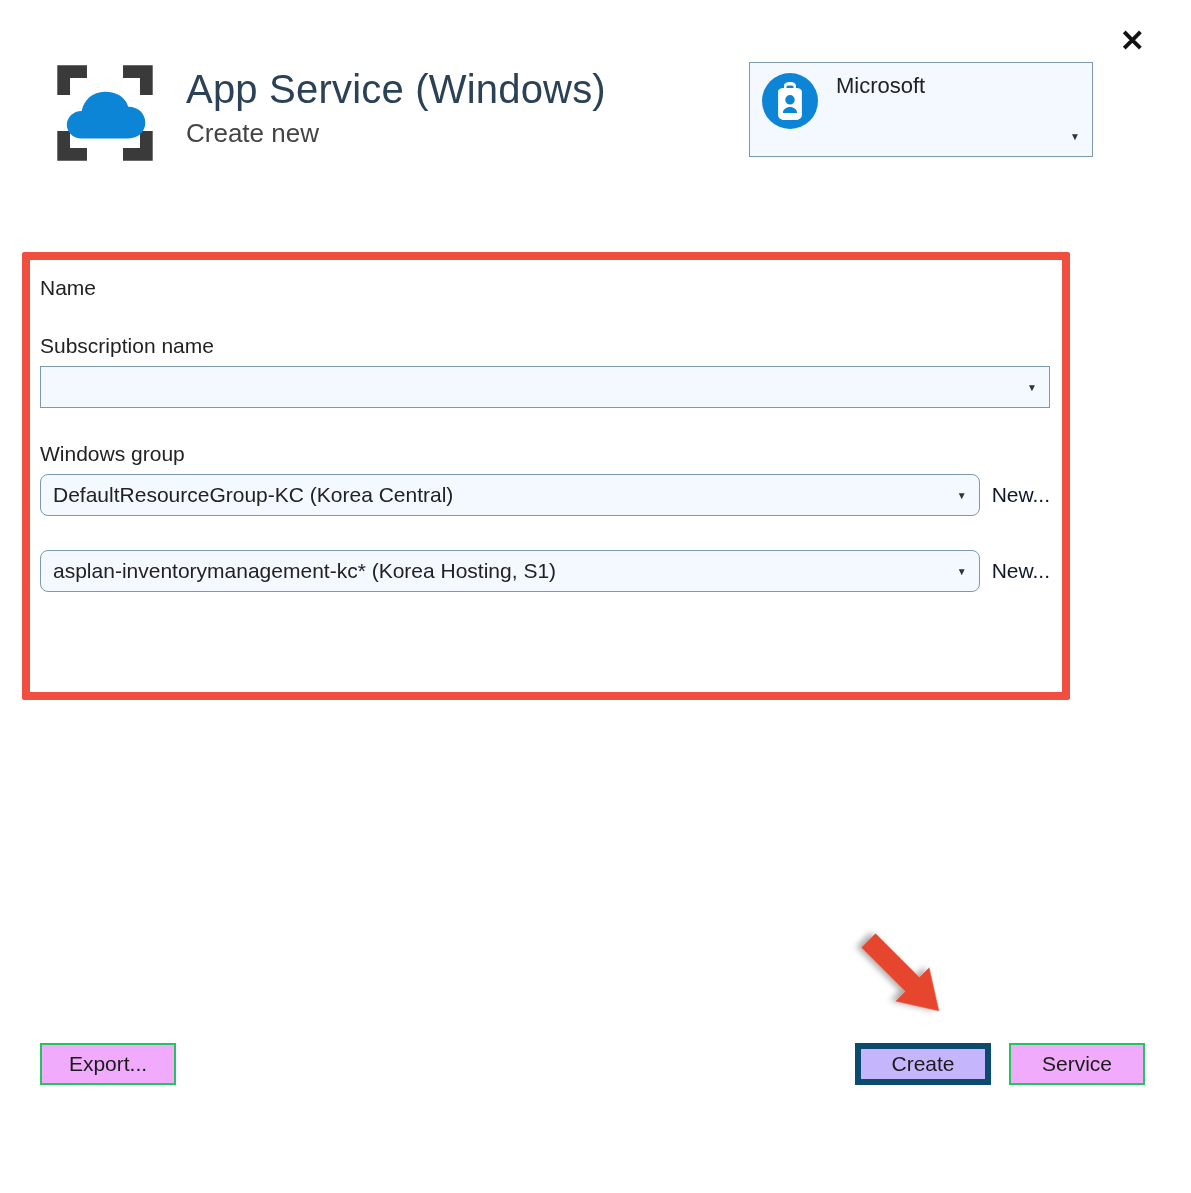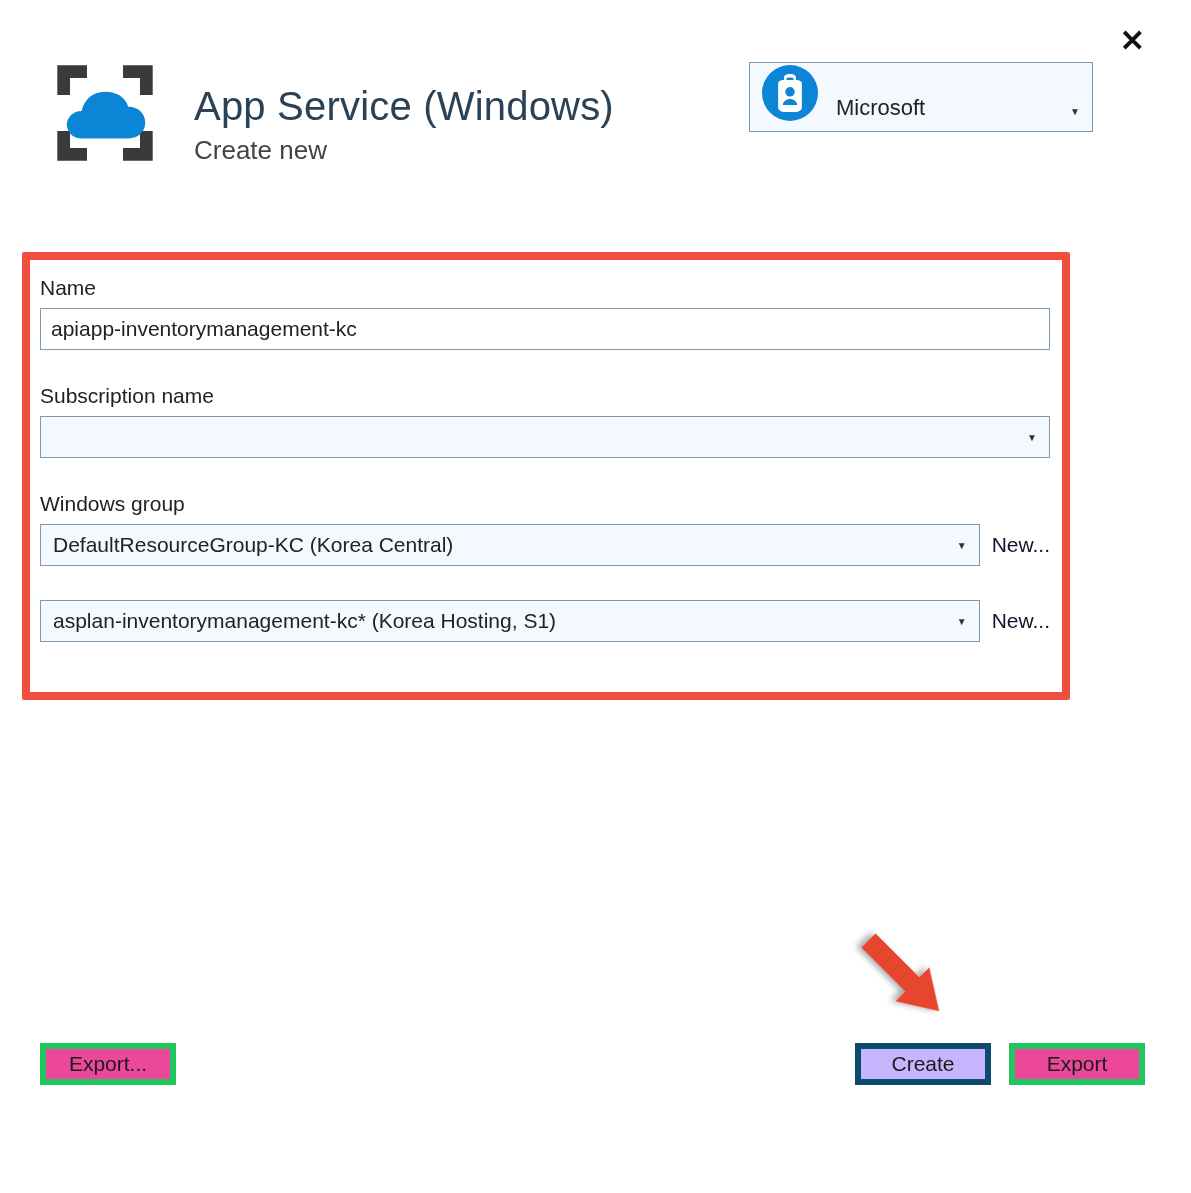--- a/index.html
+++ b/index.html
@@ -25,22 +25,22 @@
     cursor: pointer;
     color: #111;
   }
 
   
   .header {
     position: absolute;
     top: 60px;
     left: 52px;
     display: flex;
-    align-items: flex-end;
-    gap: 36px;
+    align-items: flex-start;
+    gap: 28px;
   }
   .header .logo-wrap {
     width: 106px;
     height: 106px;
     position: relative;
   }
   .header .title-stack {
     display: flex;
     flex-direction: column;
     gap: 6px;
@@ -57,25 +57,25 @@
     font-size: 26px;
     color: #444;
   }
 
   
   .account {
     position: absolute;
     top: 62px;
     right: 98px;
     width: 344px;
-    height: 70px;
+    height: 95px;
     border: 1px solid #7c99b2;
     background: #f4f8ff;
     display: flex;
-    align-items: flex-end;
+    align-items: flex-start;
     gap: 18px;
     padding: 10px 12px;
     box-sizing: border-box;
     cursor: pointer;
   }
   .account .avatar {
     width: 56px;
     height: 56px;
     border-radius: 50%;
     background: #0c85d6;
@@ -151,21 +151,21 @@
     background: #f4f8ff;
     display: flex;
     align-items: center;
     justify-content: space-between;
     padding: 0 12px;
     font-size: 21px;
     color: #222;
     cursor: pointer;
   }
   .combo.full   { width: 1010px; }
-  .combo.narrow { width: 956px; }
+  .combo.narrow { width: 956px; border-radius: 8px; }
   .combo .caret {
     font-size: 10px;
     color: #333;
     margin-left: 8px;
   }
   .link-new {
     font-size: 21px;
     color: #0f172a;
     cursor: pointer;
     white-space: nowrap;
@@ -174,22 +174,22 @@
   
   .footer {
     position: absolute;
     bottom: 108px;
     left: 0;
     width: 100%;
   }
   .btn {
     height: 42px;
     min-width: 136px;
-    border: 6px solid #22c55e;
-    background: #ec4899;
+    border: 2px solid #22c55e;
+    background: #f0abfc;
     font-size: 21px;
     font-family: inherit;
     color: #1b1b1b;
     cursor: pointer;
     padding: 0 18px;
   }
   .btn-export { position: absolute; left: 40px;  bottom: 0; }
   .btn-create { position: absolute; right: 200px; bottom: 0; border: 6px solid #0c4a6e; background: #c4b5fd; }
   .btn-cancel { position: absolute; right: 46px;  bottom: 0; }
 
@@ -231,21 +231,20 @@
     </svg>
   </div>
   <div class="acct-text">Microsoft</div>
   <div class="caret">▼</div>
 </div>
 
 <div class="form">
 
   <div class="field">
     <div class="field-label">Name</div>
-    <input class="text-input" type="text" value="apiapp-inventorymanagement-kc" style="">
   </div>
 
   <div class="field">
     <div class="field-label">Subscription name</div>
     <div class="combo full">
       <span></span>
       <span class="caret">▼</span>
     </div>
   </div>
 
@@ -270,21 +269,21 @@
     </div>
   </div>
 
 </div>
 
 <div class="highlight-box"></div>
 
 <div class="footer">
   <button class="btn btn-export">Export...</button>
   <button class="btn btn-create">Create</button>
-  <button class="btn btn-cancel">Export</button>
+  <button class="btn btn-cancel">Service</button>
 </div>
 
 <svg class="annot-arrow" width="120" height="120">
   <defs>
     <filter id="sh" x="-20%" y="-20%" width="160%" height="160%">
       <feDropShadow dx="3" dy="4" stdDeviation="3" flood-color="#000" flood-opacity="0.35"></feDropShadow>
     </filter>
   </defs>
   <g transform="rotate(135 60 60)" filter="url(#sh)">
     <path d="M60 6 L84 44 L70 44 L70 106 L50 106 L50 44 L36 44 Z" fill="#e6452f"></path>

